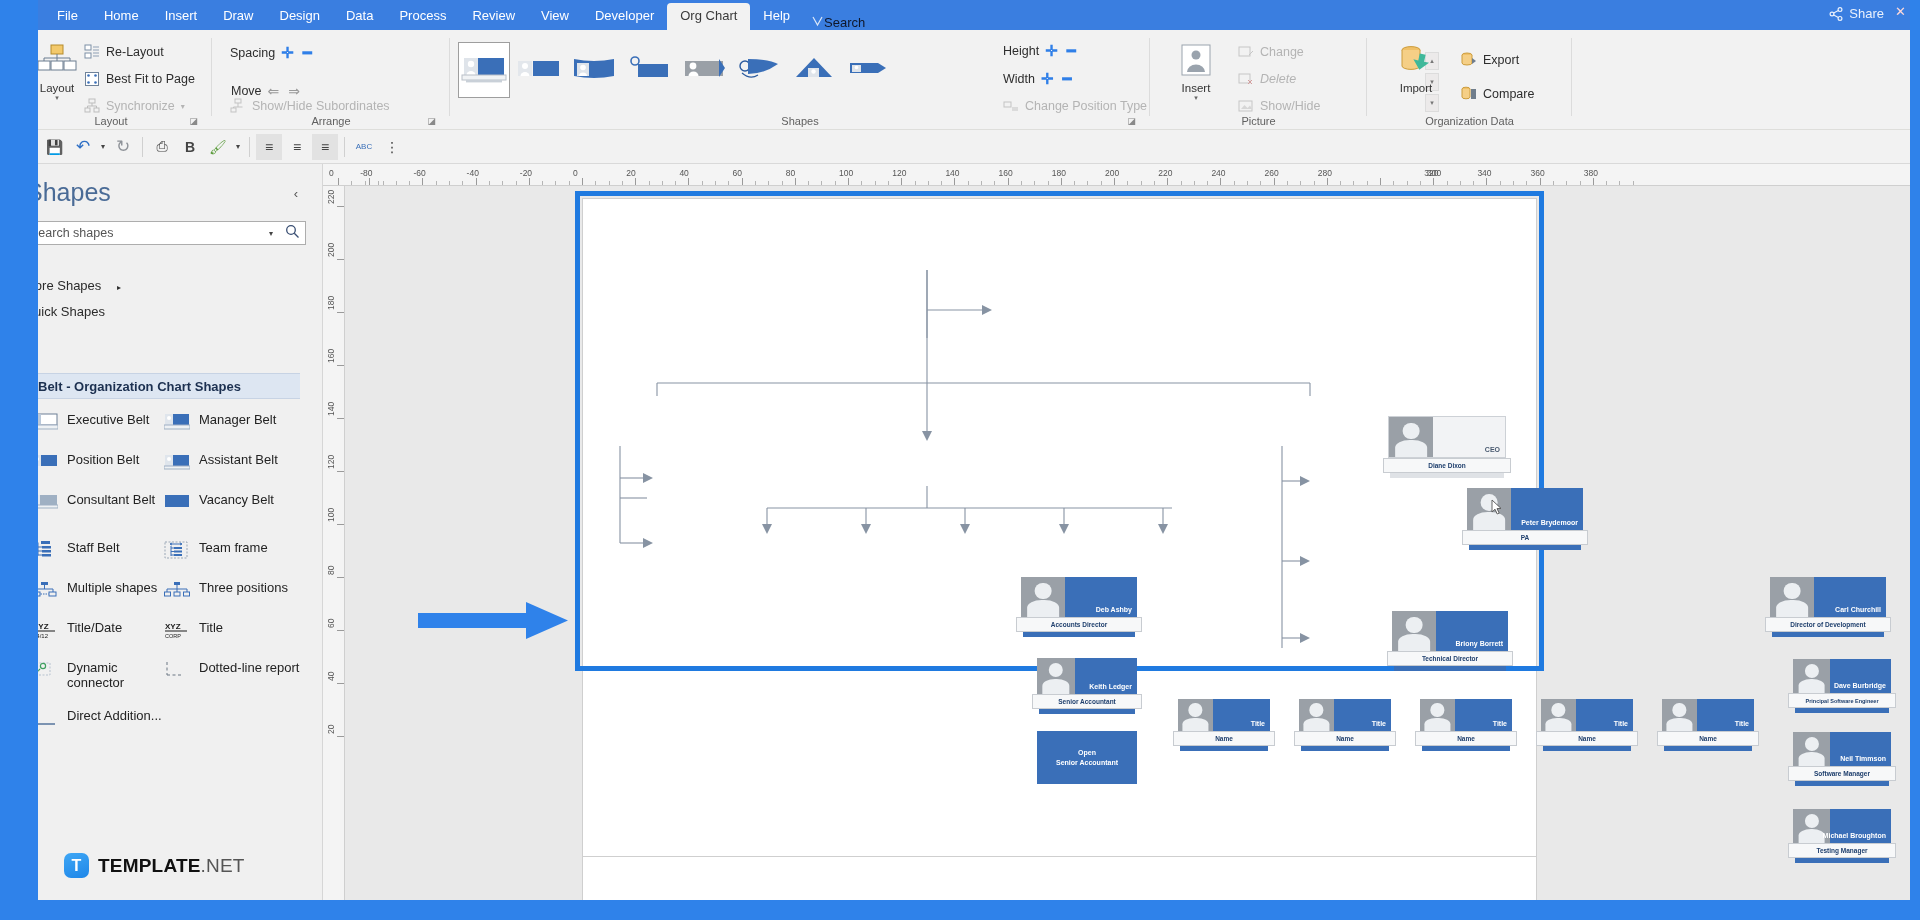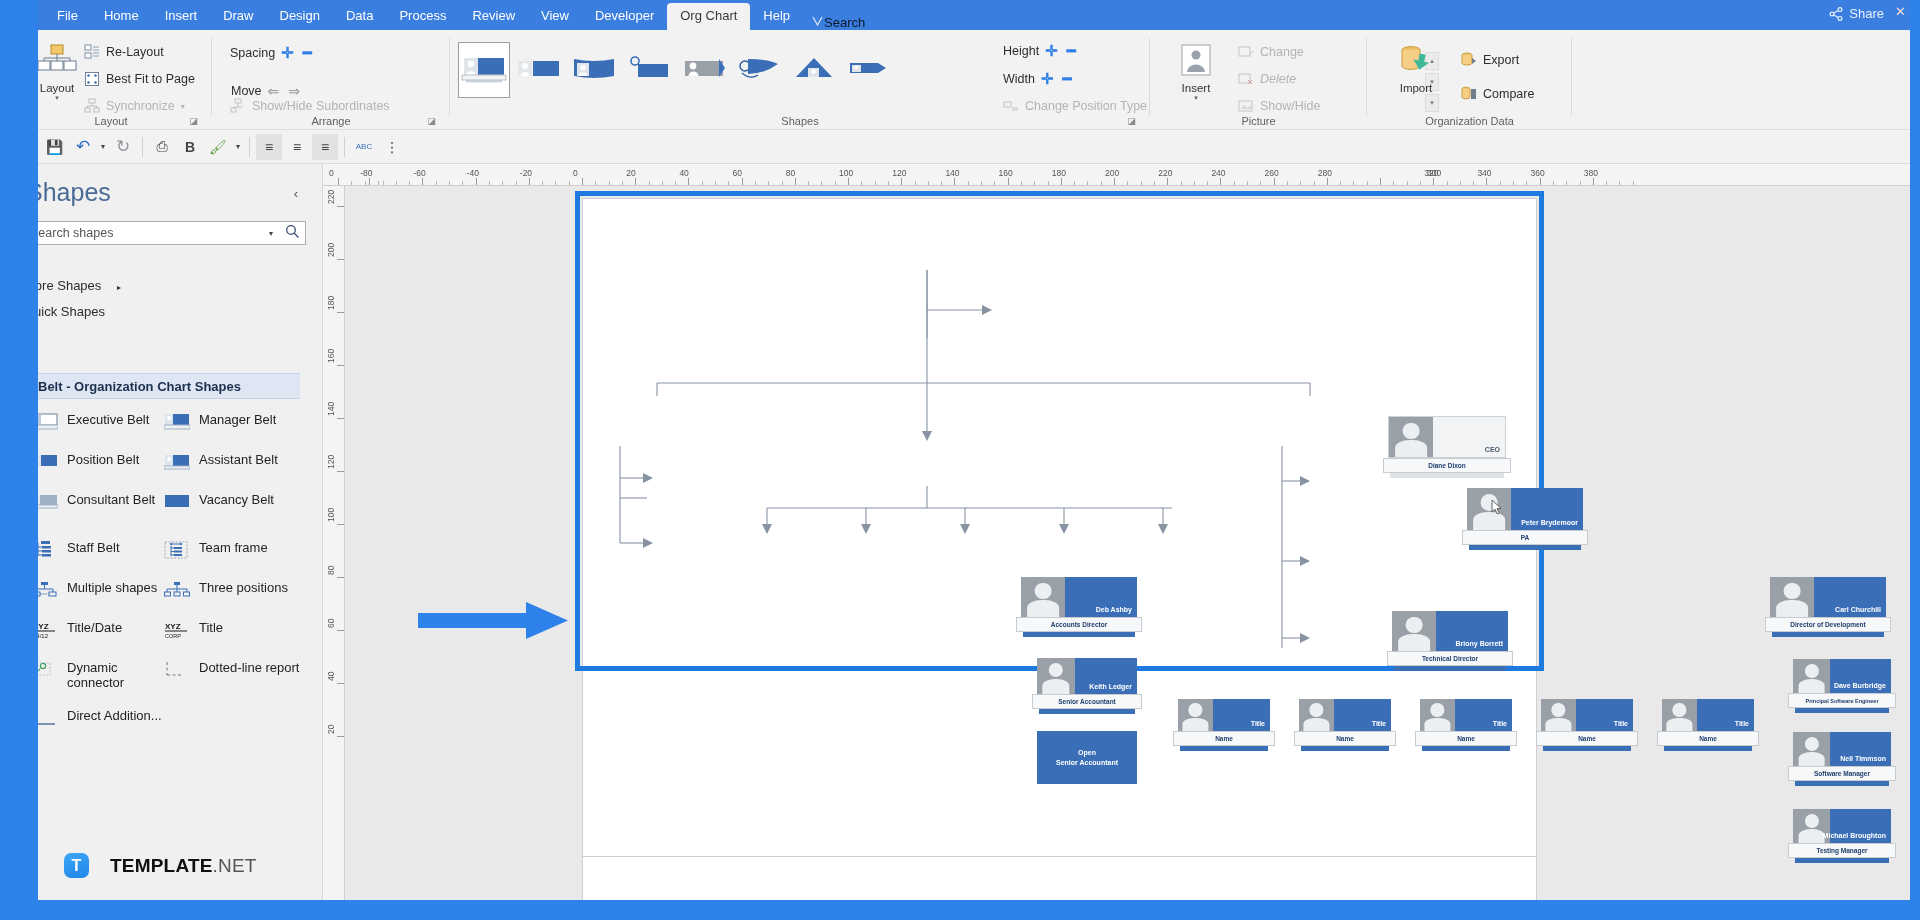--- a/index.html
+++ b/index.html
@@ -156,21 +156,21 @@
   #cursor { position:absolute; left:1146px; top:313px; width:12px; height:16px; }
 
   
   #watermark { position:absolute; left:26px; bottom:22px; display:flex;
                align-items:center; gap:9px; }
   #wm-badge { width:25px; height:25px; border-radius:7px;
               background:linear-gradient(160deg,#3fa7f5,#1e86e8);
               color:#fff; font-size:16px; font-weight:bold;
               display:flex; align-items:center; justify-content:center; }
   #wm-text { font-size:19px; letter-spacing:.2px; }
-  #wm-text b { font-weight:bold; color:#111;margin-left:12px; }
+  #wm-text b { font-weight:bold; color:#111; }
   #wm-text span { color:#555; }
 
   
   #pagepeek { position:absolute; left:544px; top:856px; width:955px; height:60px;
               background:#fff; border:1px solid #cfcfcf; }
 </style>
 </head>
 <body>
 
 <div id="frame-left"></div>

